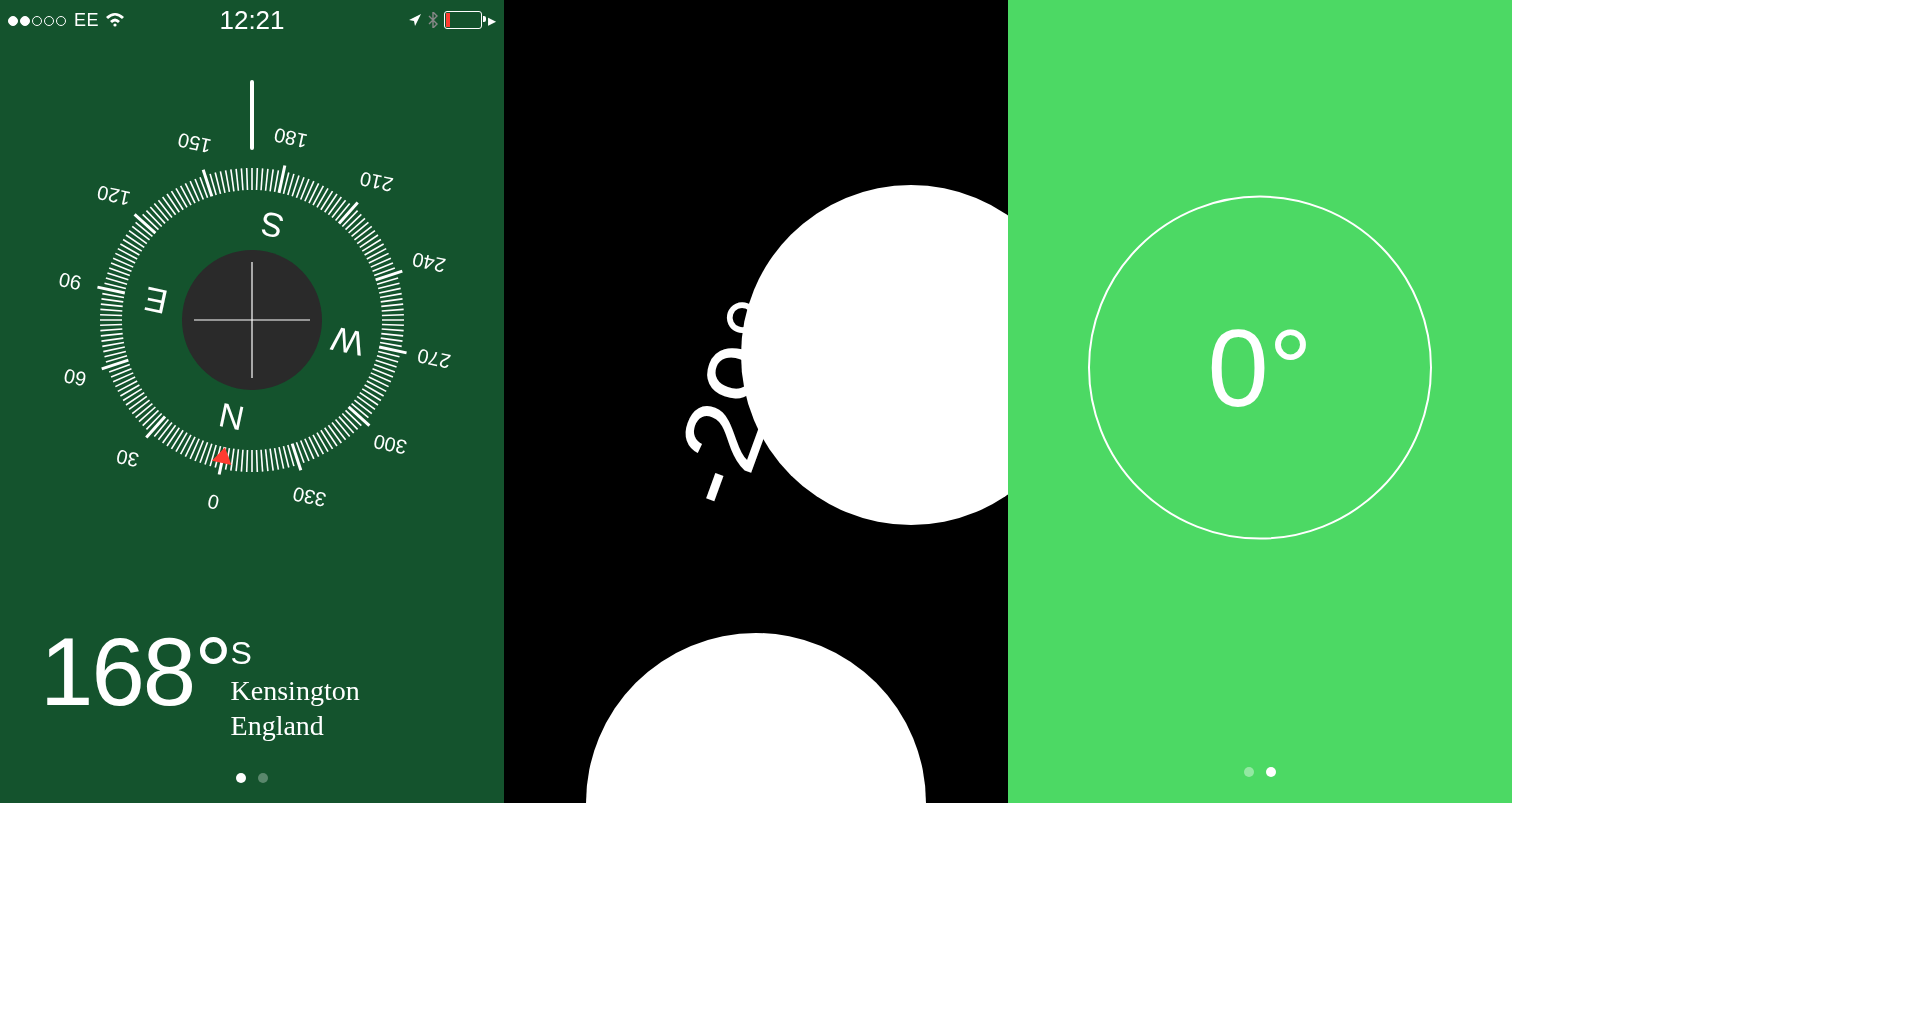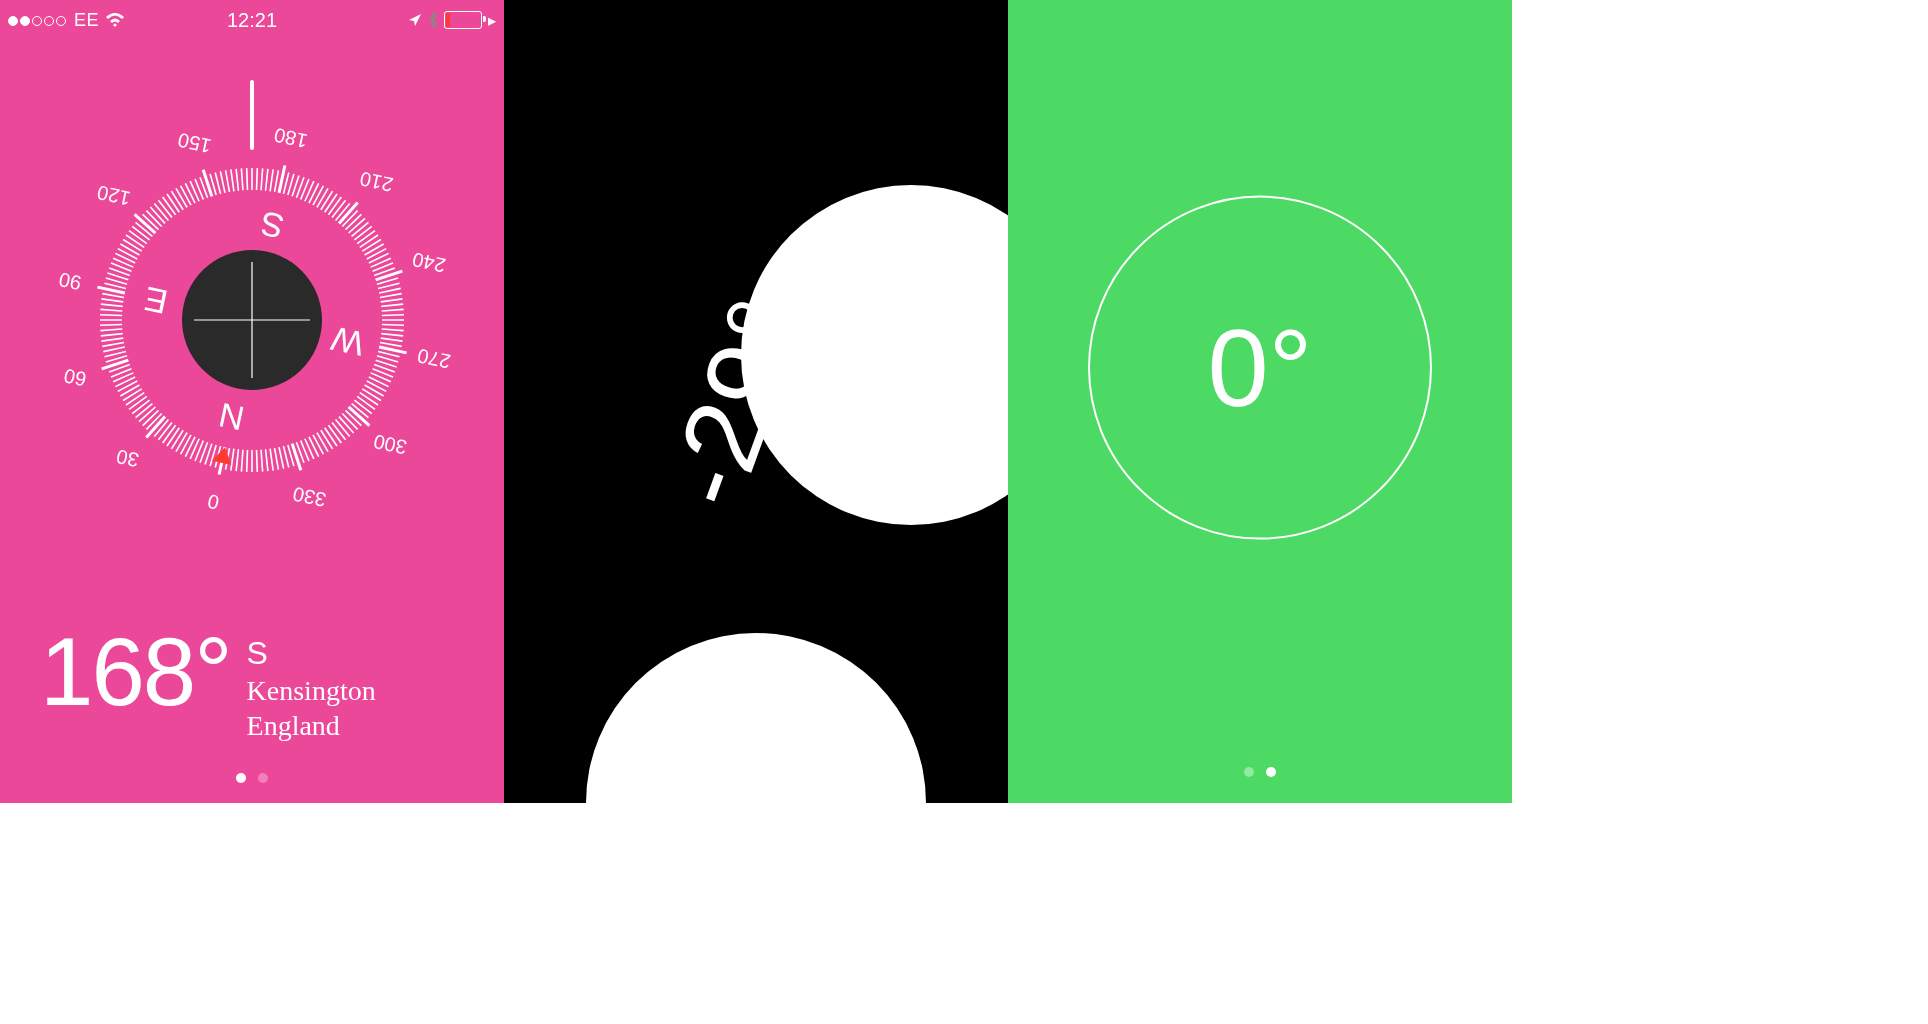--- a/index.html
+++ b/index.html
@@ -21,21 +21,21 @@
     position: absolute;
     top: 0;
     height: 100%;
     overflow: hidden;
   }
 
   
   .panel-left {
     left: 0;
     width: 504px;
-    background: #ec4899;
+    background: #14532d;
     color: #fff;
   }
   .status-bar {
     position: absolute;
     top: 6px;
     left: 0;
     width: 100%;
     height: 28px;
     display: flex;
     align-items: center;
@@ -49,21 +49,21 @@
     border-radius: 50%;
     border: 1px solid #fff;
     margin-right: 2px;
   }
   .sb-dots span.fill { background:#fff; }
   .sb-carrier { font-size: 18px; letter-spacing: 0.5px; }
   .sb-wifi svg, .sb-loc svg, .sb-bt svg { display:block; }
   .sb-center {
     position: absolute;
     left: 50%; transform: translateX(-50%);
-    font-size: 20px; font-weight: 500;
+    font-size: 26px; font-weight: 500;
   }
   .sb-right { position: absolute; right: 8px; display:flex; align-items:center; gap:6px; }
   .battery {
     width: 36px; height: 16px;
     border: 1.5px solid #fff;
     border-radius: 3px;
     position: relative;
   }
   .battery::after {
     content:"";
@@ -94,21 +94,20 @@
     background: #fff;
     transform: translateX(-50%);
     border-radius: 2px;
   }
   .heading-big {
     position: absolute;
     left: 40px;
     bottom: 60px;
     display: flex;
     align-items: flex-start;
-    gap: 16px;
   }
   .heading-num {
     font-size: 96px;
     font-weight: 200;
     line-height: 1;
     letter-spacing: -2px;
   }
   .heading-side {
     display: flex;
     flex-direction: column;

